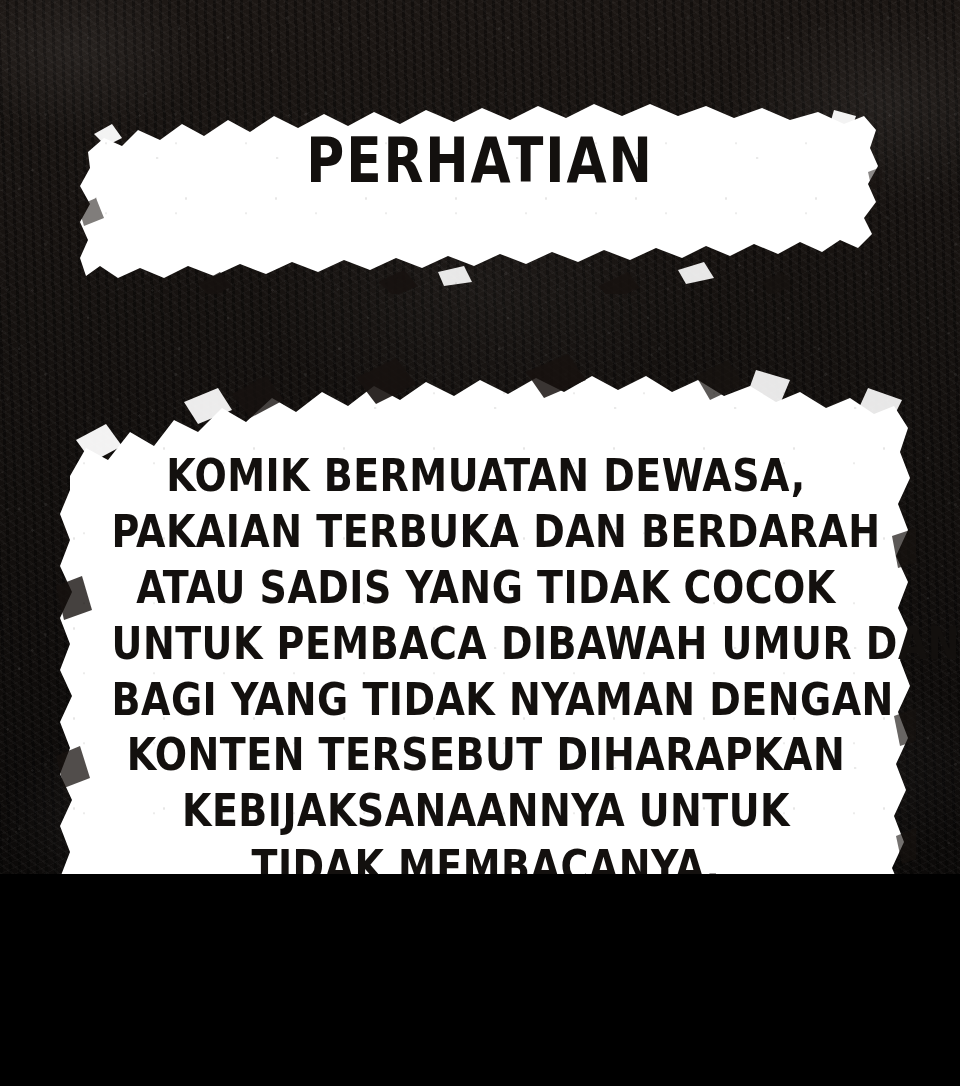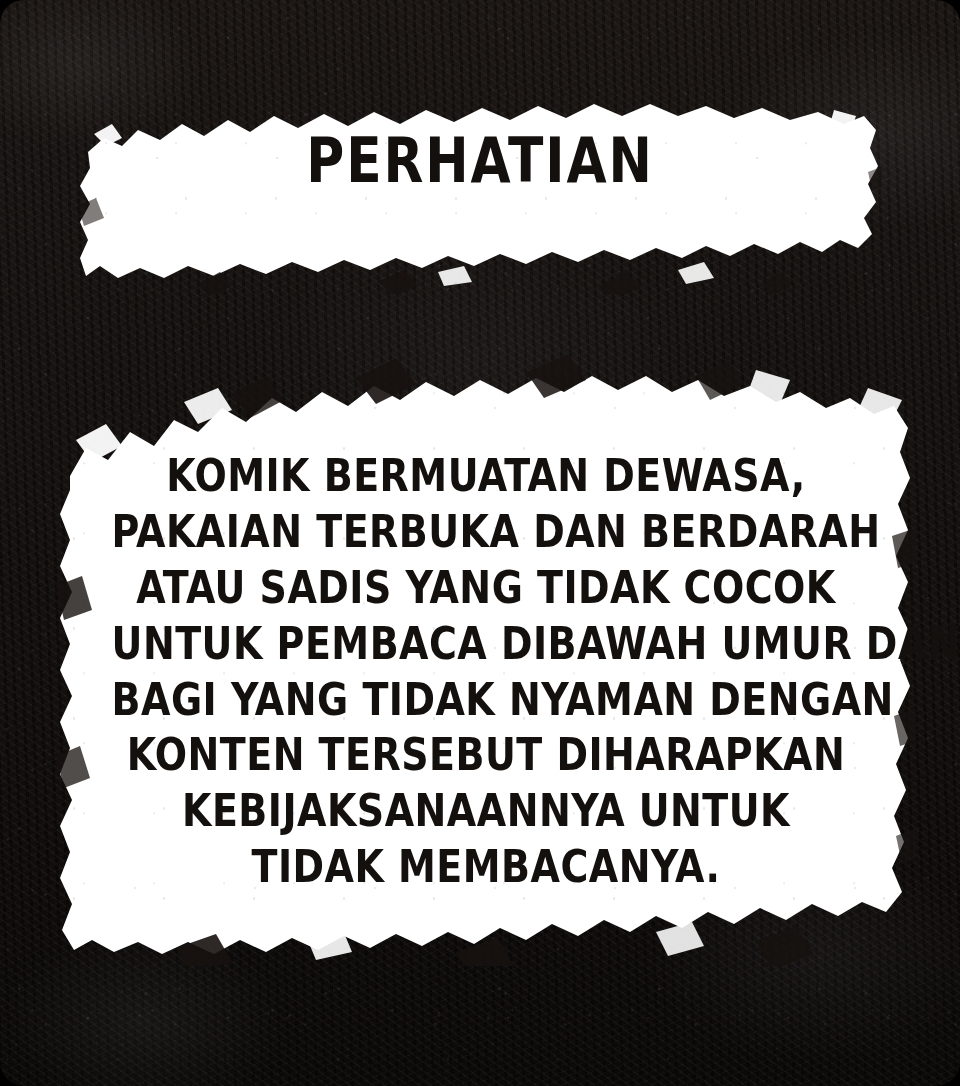--- a/index.html
+++ b/index.html
@@ -11,34 +11,33 @@
     width: 960px;
     height: 1086px;
     overflow: hidden;
     font-family: "DejaVu Sans", sans-serif;
   }
 
   
   #page {
     position: relative;
     width: 960px;
-    height: 1086px;
+    height: 874px;
     background-color: #17120f;
     background-image:
       radial-gradient(ellipse 180px 120px at 8% 6%, rgba(255,255,255,0.055), rgba(0,0,0,0) 70%),
       radial-gradient(ellipse 220px 140px at 92% 12%, rgba(255,255,255,0.05), rgba(0,0,0,0) 72%),
       radial-gradient(ellipse 200px 130px at 15% 94%, rgba(255,255,255,0.05), rgba(0,0,0,0) 72%),
       radial-gradient(ellipse 240px 150px at 85% 88%, rgba(255,255,255,0.045), rgba(0,0,0,0) 72%),
       radial-gradient(ellipse 300px 180px at 50% 33%, rgba(255,255,255,0.03), rgba(0,0,0,0) 75%),
       repeating-linear-gradient(37deg, rgba(255,255,255,0.028) 0 2px, rgba(0,0,0,0) 2px 7px),
       repeating-linear-gradient(-24deg, rgba(255,255,255,0.022) 0 1px, rgba(0,0,0,0) 1px 6px),
       repeating-linear-gradient(88deg, rgba(0,0,0,0.35) 0 3px, rgba(0,0,0,0) 3px 9px),
       linear-gradient(#1c1714, #0c0a09);
     overflow: hidden;
-    border-radius: 24px;
   }
 
   
   .noise {
     position: absolute;
     inset: 0;
     pointer-events: none;
     opacity: 0.55;
     background-image:
       radial-gradient(circle at 12% 18%, rgba(255,255,255,0.14) 0 1.2px, rgba(0,0,0,0) 1.6px),

